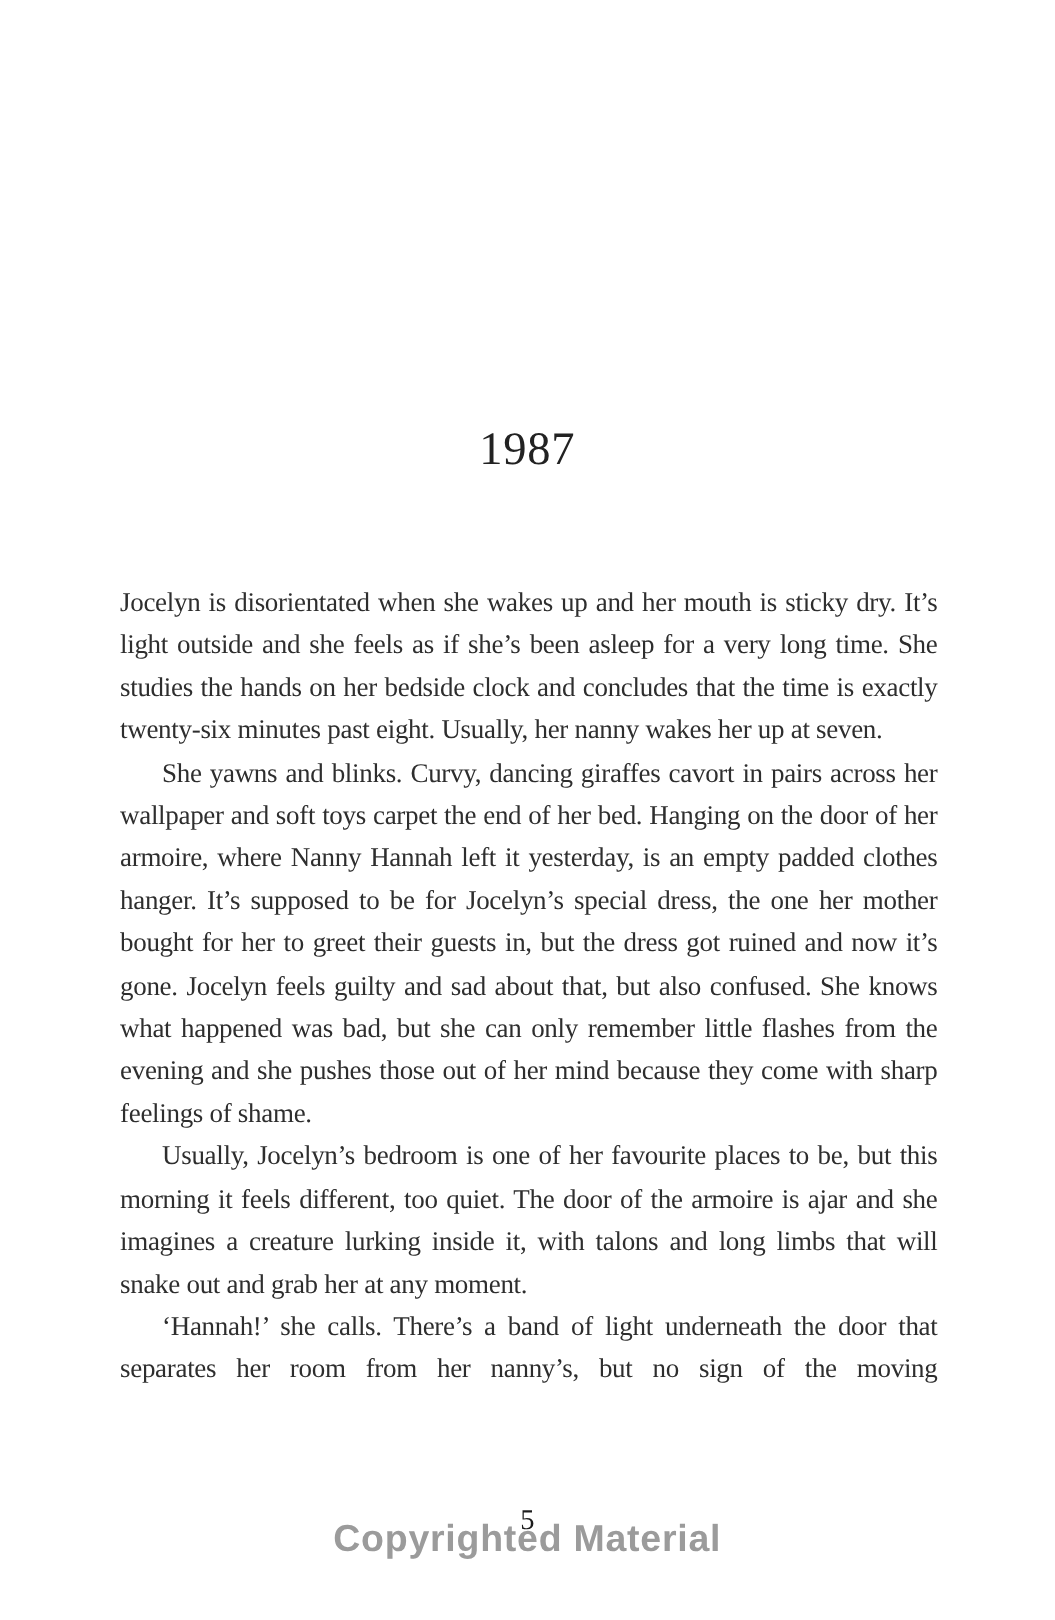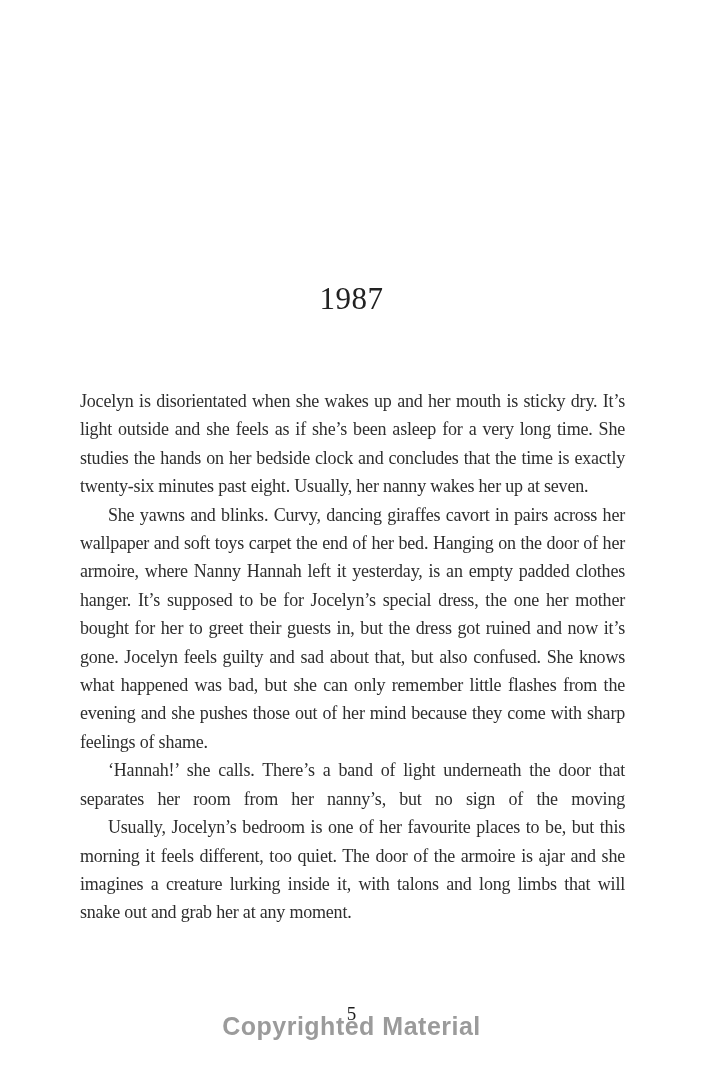--- a/index.html
+++ b/index.html
@@ -73,21 +73,21 @@
 </head>
 <body>
 
 <div class="page">
 
   <div class="chapter-title">1987</div>
 
   <div class="body-text">
     <p>Jocelyn is disorientated when she wakes up and her mouth is sticky dry. It’s light outside and she feels as if she’s been asleep for a very long time. She studies the hands on her bedside clock and concludes that the time is exactly twenty-six minutes past eight. Usually, her nanny wakes her up at seven.</p>
     <p class="indent">She yawns and blinks. Curvy, dancing giraffes cavort in pairs across her wallpaper and soft toys carpet the end of her bed. Hanging on the door of her armoire, where Nanny Hannah left it yesterday, is an empty padded clothes hanger. It’s supposed to be for Jocelyn’s special dress, the one her mother bought for her to greet their guests in, but the dress got ruined and now it’s gone. Jocelyn feels guilty and sad about that, but also confused. She knows what happened was bad, but she can only remember little flashes from the evening and she pushes those out of her mind because they come with sharp feelings of shame.</p>
+    <p class="indent">Usually, Jocelyn’s bedroom is one of her favourite places to be, but this morning it feels different, too quiet. The door of the armoire is ajar and she imagines a creature lurking inside it, with talons and long limbs that will snake out and grab her at any moment.</p>
     <p class="indent justify-last">‘Hannah!’ she calls. There’s a band of light underneath the door that separates her room from her nanny’s, but no sign of the moving</p>
-    <p class="indent">Usually, Jocelyn’s bedroom is one of her favourite places to be, but this morning it feels different, too quiet. The door of the armoire is ajar and she imagines a creature lurking inside it, with talons and long limbs that will snake out and grab her at any moment.</p>
   </div>
 
   <div class="page-number">5</div>
 
   <div class="watermark">Copyrighted Material</div>
 
 </div>
 
 </body></html>

